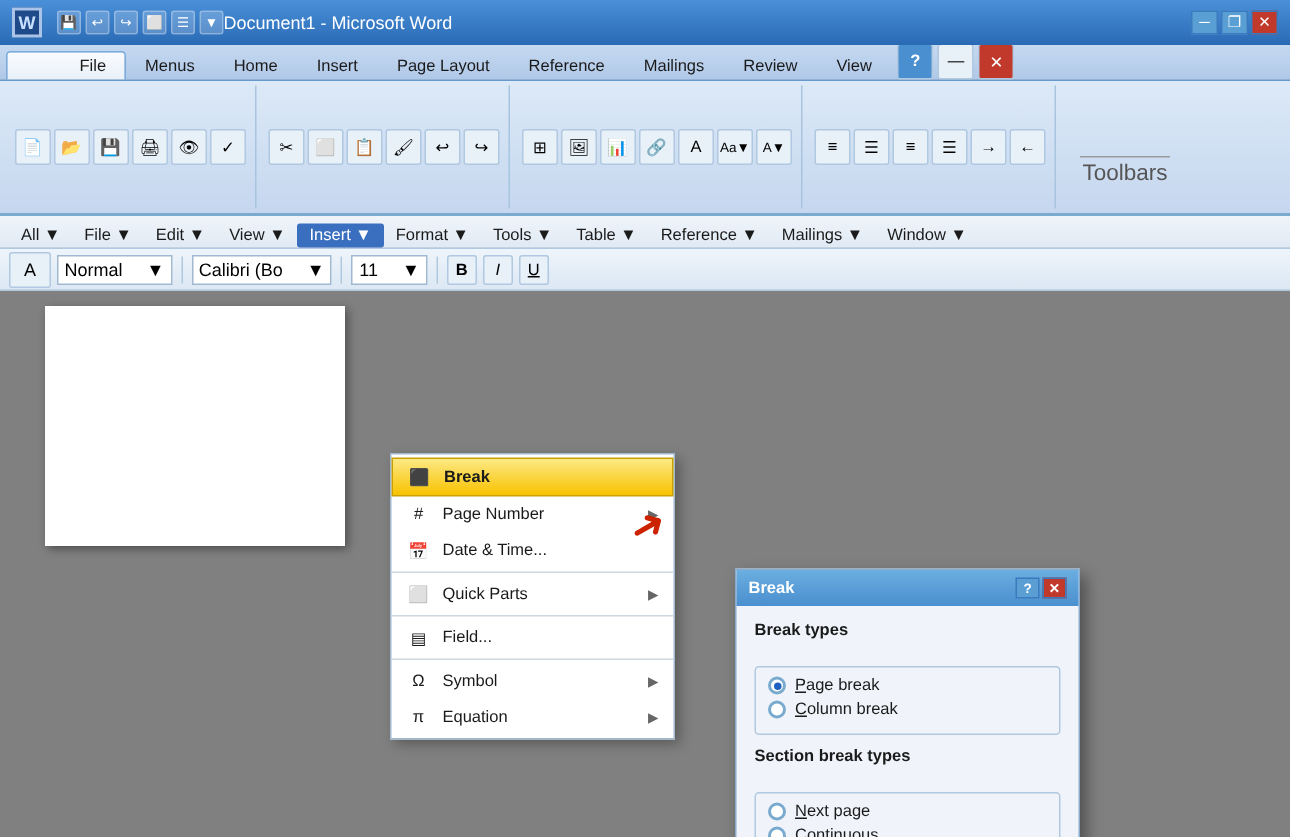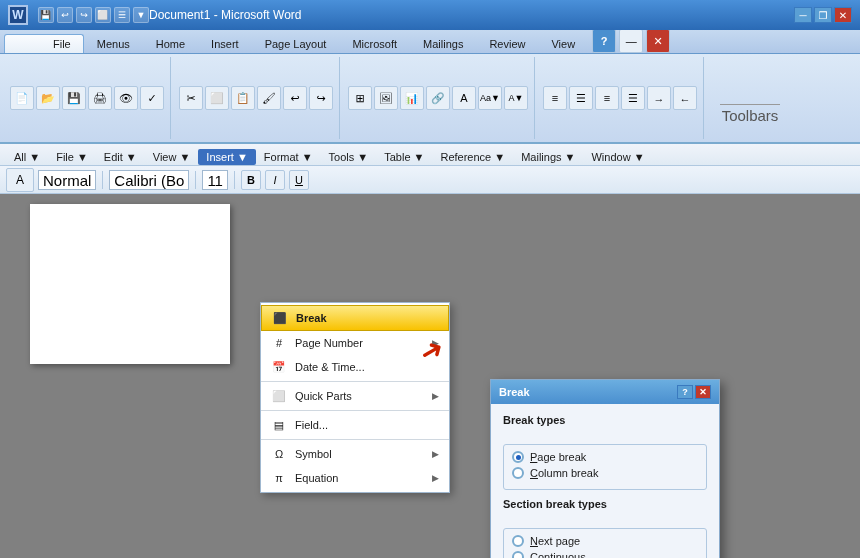--- a/index.html
+++ b/index.html
@@ -152,24 +152,24 @@
       height: 28px;
       display: flex;
       align-items: center;
       padding: 0 6px;
       gap: 4px;
       border-bottom: 1px solid #b0c8e0;
     }
     .format-dropdown {
       height: 20px;
       padding: 1px 4px;
-      font-size: 15px;
+      font-size: 12px;
       border: 1px solid #a0b8d0;
       background: white;
-      display: flex; align-items: center; gap: 16px; cursor: pointer; flex-direction: column;
+      display: flex; align-items: center; gap: 16px; cursor: pointer;
     }
     .format-sep { width: 1px; height: 18px; background: #b0c8e0; margin: 0 2px; }
 
     
     .doc-area {
       background: #808080;
       flex: 1;
       position: relative;
       height: calc(558px - 30px - 24px - 22px - 28px - 90px);
       overflow: hidden;
@@ -342,21 +342,21 @@
     <div class="tb-btn close">✕</div>
   </div>
 </div>
 
 <div class="ribbon-tabs">
   <div class="ribbon-tab active">File</div>
   <div class="ribbon-tab">Menus</div>
   <div class="ribbon-tab">Home</div>
   <div class="ribbon-tab">Insert</div>
   <div class="ribbon-tab">Page Layout</div>
-  <div class="ribbon-tab">Microsoft</div>
+  <div class="ribbon-tab">Reference</div>
   <div class="ribbon-tab">Mailings</div>
   <div class="ribbon-tab">Review</div>
   <div class="ribbon-tab">View</div>
   <div style="margin-left:4px; display:flex; align-items:center; gap:3px;">
     <div class="ribbon-icon" style="background:#4a8fcf; color:white; font-weight:bold;">?</div>
     <div class="ribbon-icon">—</div>
     <div class="ribbon-icon" style="background:#c0392b; color:white;">✕</div>
   </div>
 </div>
 

